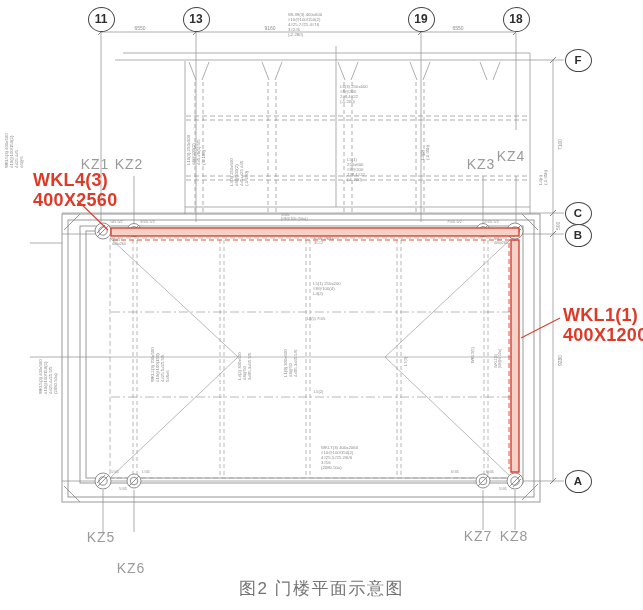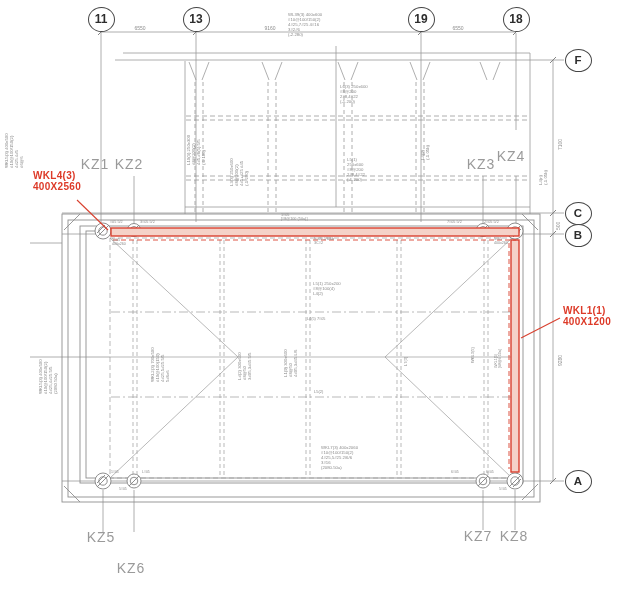--- a/index.html
+++ b/index.html
@@ -8,21 +8,21 @@
   #linework{position:absolute;left:0;top:0;}
   .bubble{position:absolute;border:1.4px solid #454545;border-radius:50%;background:#fff;
           display:flex;align-items:center;justify-content:center;font-weight:bold;color:#2d2d2d;
           box-sizing:border-box;}
   .bubble.col{width:27px;height:25px;font-size:12px;}
   .bubble.row{width:27px;height:23px;font-size:11.5px;}
   .kz{position:absolute;color:#9a9a9a;font-size:14px;letter-spacing:1px;white-space:nowrap;
       transform:translateX(-50%);}
   .dim{position:absolute;color:#8f8f8f;font-size:5px;white-space:nowrap;transform:translateX(-50%);}
   .dim.rot{transform:rotate(-90deg);transform-origin:0 0;}
-  .redlab{position:absolute;color:#dd3a28;font-weight:bold;font-size:10px;line-height:1.12;
+  .redlab{position:absolute;color:#dd3a28;font-weight:bold;font-size:18px;line-height:1.12;
           white-space:pre-line;letter-spacing:0.3px;}
   .ann{position:absolute;color:#8a8a8a;font-size:4.3px;line-height:1.18;white-space:pre-line;}
   .ann.rot{transform:rotate(-90deg);transform-origin:0 0;}
   .caption{position:absolute;left:0;right:0;top:577px;text-align:center;font-size:17px;
            color:#747474;letter-spacing:1.5px;}
 </style>
 </head>
 <body>
 
 <div id="stage">
@@ -290,13 +290,14 @@
 3#05,3#45 5/5</div>
       <div class="ann rot" style="left: 283px; top: 377px;">L1(9) 300x600
 #8@50
 4#05,3#45 L/6</div>
       <div class="ann rot" style="left: 404px; top: 366px; font-size: 4px;">L7(3)</div>
       <div class="ann rot" style="left: 471px; top: 363px; font-size: 4px;">WKL3(5)</div>
       <div class="ann rot" style="left: 494px; top: 368px; font-size: 3.6px;">WKL1(5)
 [#8@# 50a]</div>
     </div>
 
+  <div class="caption">图2 门楼平面示意图</div>
 </div>
 
 </body></html>

